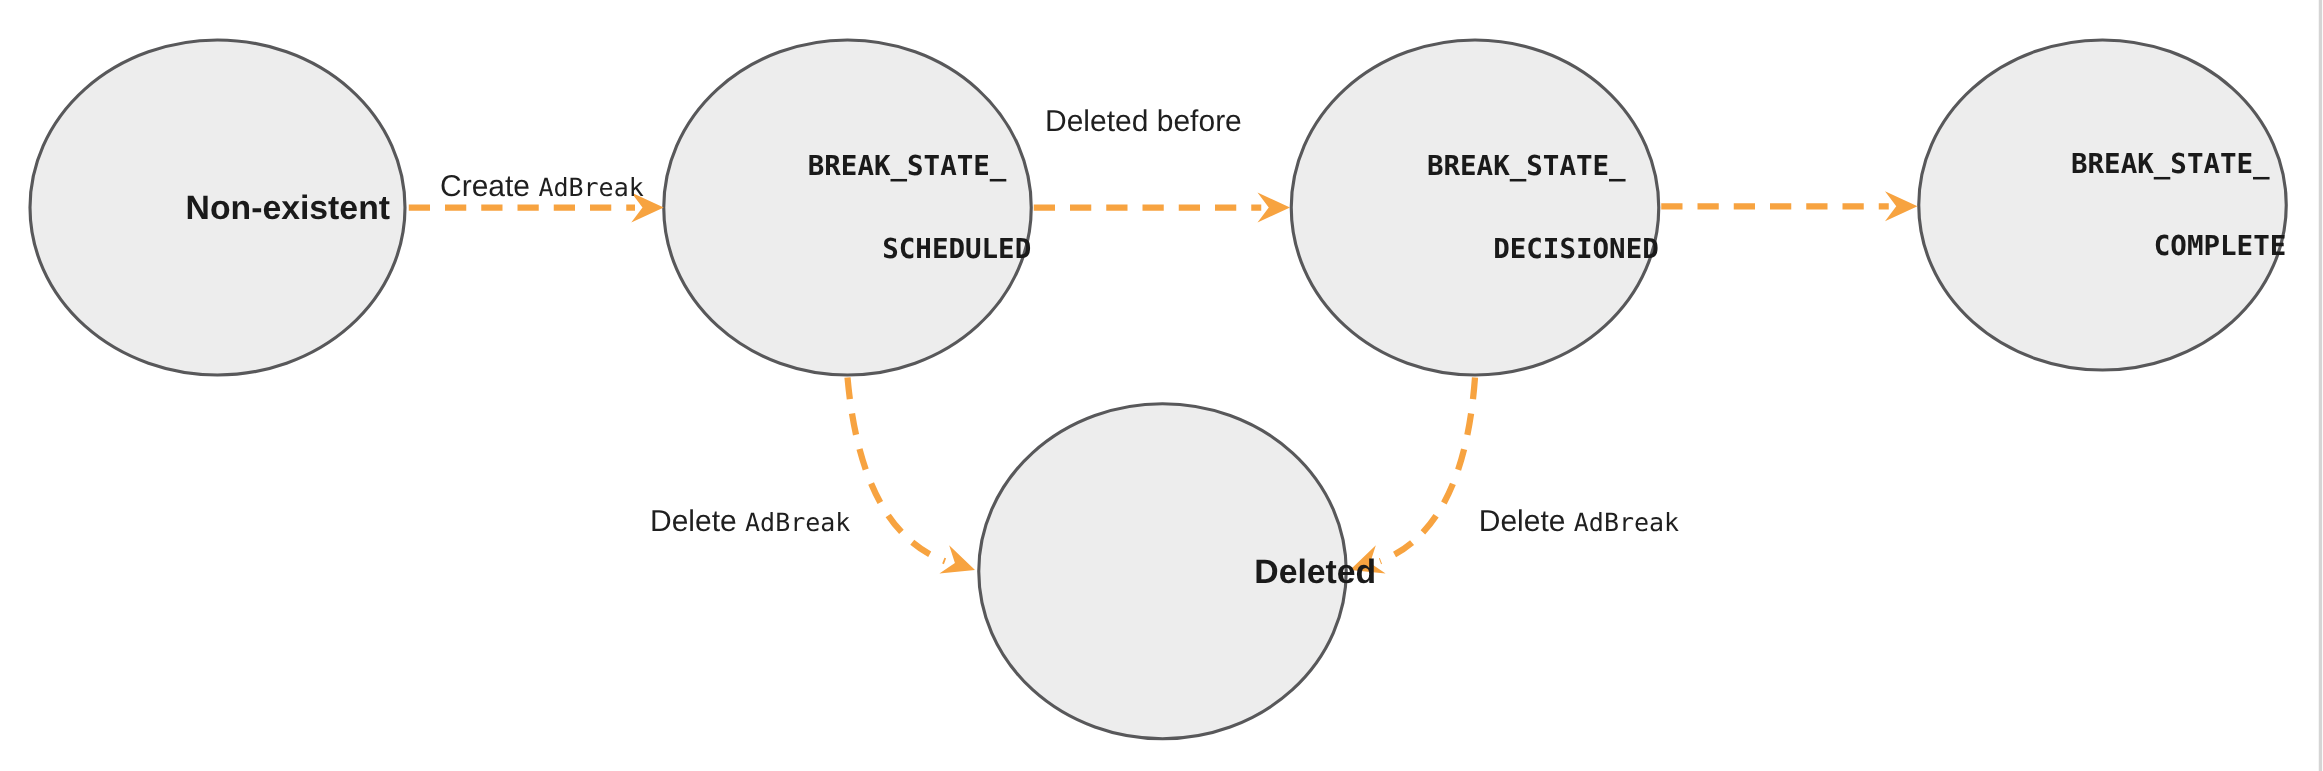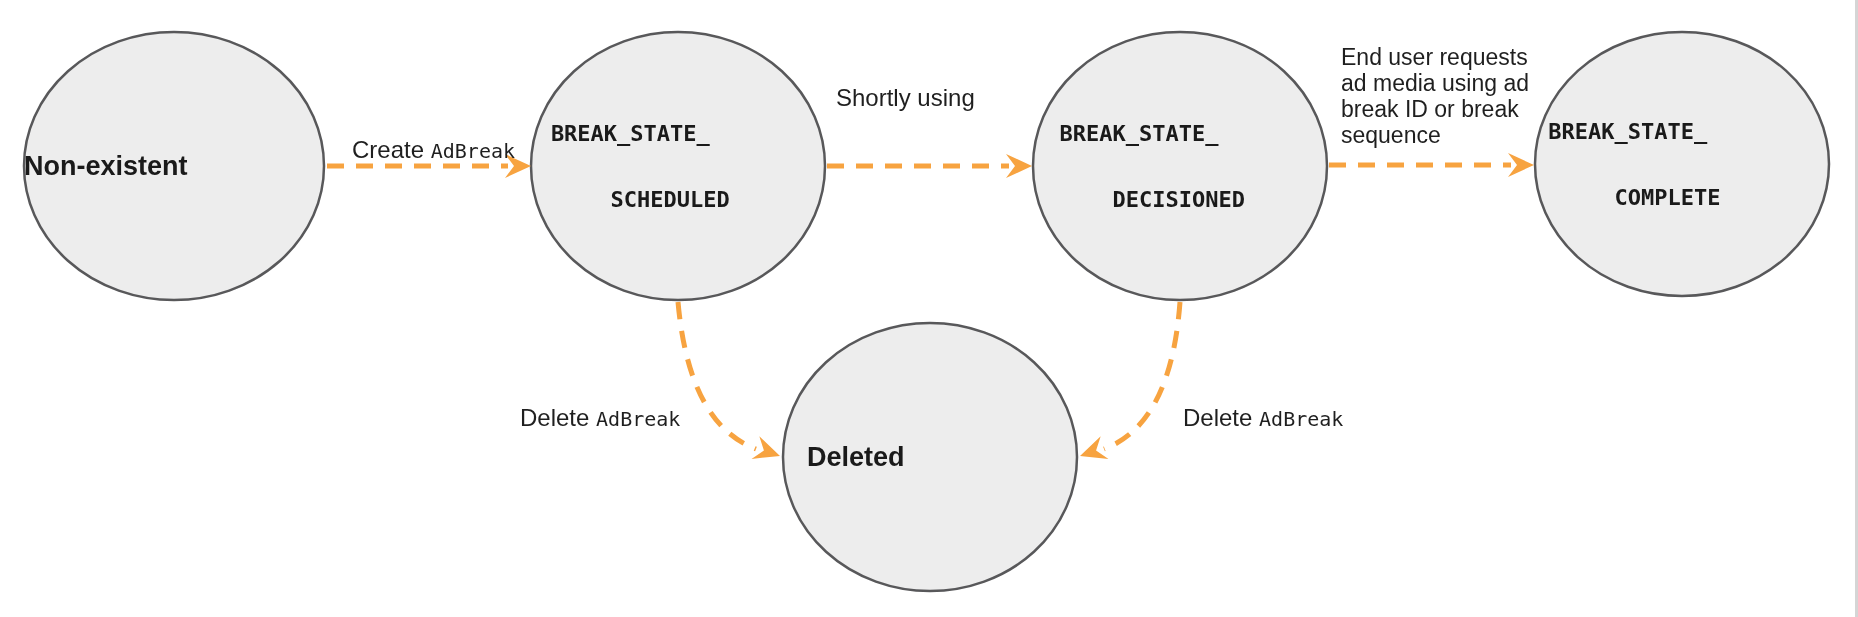--- a/index.html
+++ b/index.html
@@ -7,21 +7,21 @@
     position:relative;
     width:1858px;height:617px;
     background:#ffffff;
     overflow:hidden;
     font-family:"Liberation Sans",sans-serif;
     color:#1f1f1f;
   }
   #diagram-svg{position:absolute;left:0;top:0;}
   .node-label{
     position:absolute;
-    display:flex;align-items:center;justify-content:flex-start;
+    display:flex;align-items:center;justify-content:flex-end;
     text-align:center;
     pointer-events:none;
   }
   .node-label .sans-bold{
     font-family:"Liberation Sans",sans-serif;
     font-weight:bold;font-size:27px;color:#1a1a1a;
   }
   .node-label .mono-bold{
     font-family:"DejaVu Sans Mono",monospace;
     font-weight:bold;font-size:22px;line-height:33px;color:#1a1a1a;
@@ -64,21 +64,21 @@
     <line x1="1329" y1="165" x2="1511" y2="165" stroke="#F7A340" stroke-width="5" stroke-dasharray="17 12"></line>
     <polygon points="0,0 -26,-12 -17,0 -26,12" fill="#F7A340" transform="translate(1534,165)"></polygon>
 
     <path d="M 678,302 Q 689,424 756,449" fill="none" stroke="#F7A340" stroke-width="5" stroke-dasharray="17 12"></path>
     <polygon points="0,0 -26,-12 -17,0 -26,12" fill="#F7A340" transform="translate(780,456) rotate(19)"></polygon>
 
     <path d="M 1180,302 Q 1171,424 1104,449" fill="none" stroke="#F7A340" stroke-width="5" stroke-dasharray="17 12"></path>
     <polygon points="0,0 -26,-12 -17,0 -26,12" fill="#F7A340" transform="translate(1080,456) rotate(161)"></polygon>
   </svg>
 
-  <div class="node-label" style="left:24px;top:32px;width:300px;height:268px;">
+  <div class="node-label" style="left:12px;top:32px;width:300px;height:268px;">
     <span class="sans-bold">Non-existent</span>
   </div>
 
   <div class="node-label" style="left:531px;top:32px;width:294px;height:268px;">
     <span class="mono-bold"><span>BREAK_STATE_</span><br>
       <span>SCHEDULED</span></span>
   </div>
 
   <div class="node-label" style="left:1033px;top:32px;width:294px;height:268px;">
     <span class="mono-bold"><span>BREAK_STATE_</span><br>
@@ -93,29 +93,23 @@
   <div class="node-label" style="left:807px;top:323px;width:294px;height:268px;">
     <span class="sans-bold">Deleted</span>
   </div>
 
   <div class="edge-label" style="left:352px;top:99px;margin-top:37px;">
     <span>Create</span>
     <span class="code">AdBreak</span>
   </div>
 
   <div class="edge-label edge-label-multiline" style="left:836px;top:84px;">
-    <div>Shortly using</div>
+    <div>Deleted before</div>
   </div>
 
-  <div class="edge-label edge-label-multiline" id="edge-label-enduser" style="left:1341px;top:44px;">
-    <div>End user requests</div>
-    <div>ad media using ad</div>
-    <div>break ID or break</div>
-    <div>sequence</div>
-  </div>
 
   <div class="edge-label" style="left:520px;top:404px;">
     <span>Delete</span>
     <span class="code">AdBreak</span>
   </div>
 
   <div class="edge-label" style="left:1183px;top:404px;">
     <span>Delete</span>
     <span class="code">AdBreak</span>
   </div>

